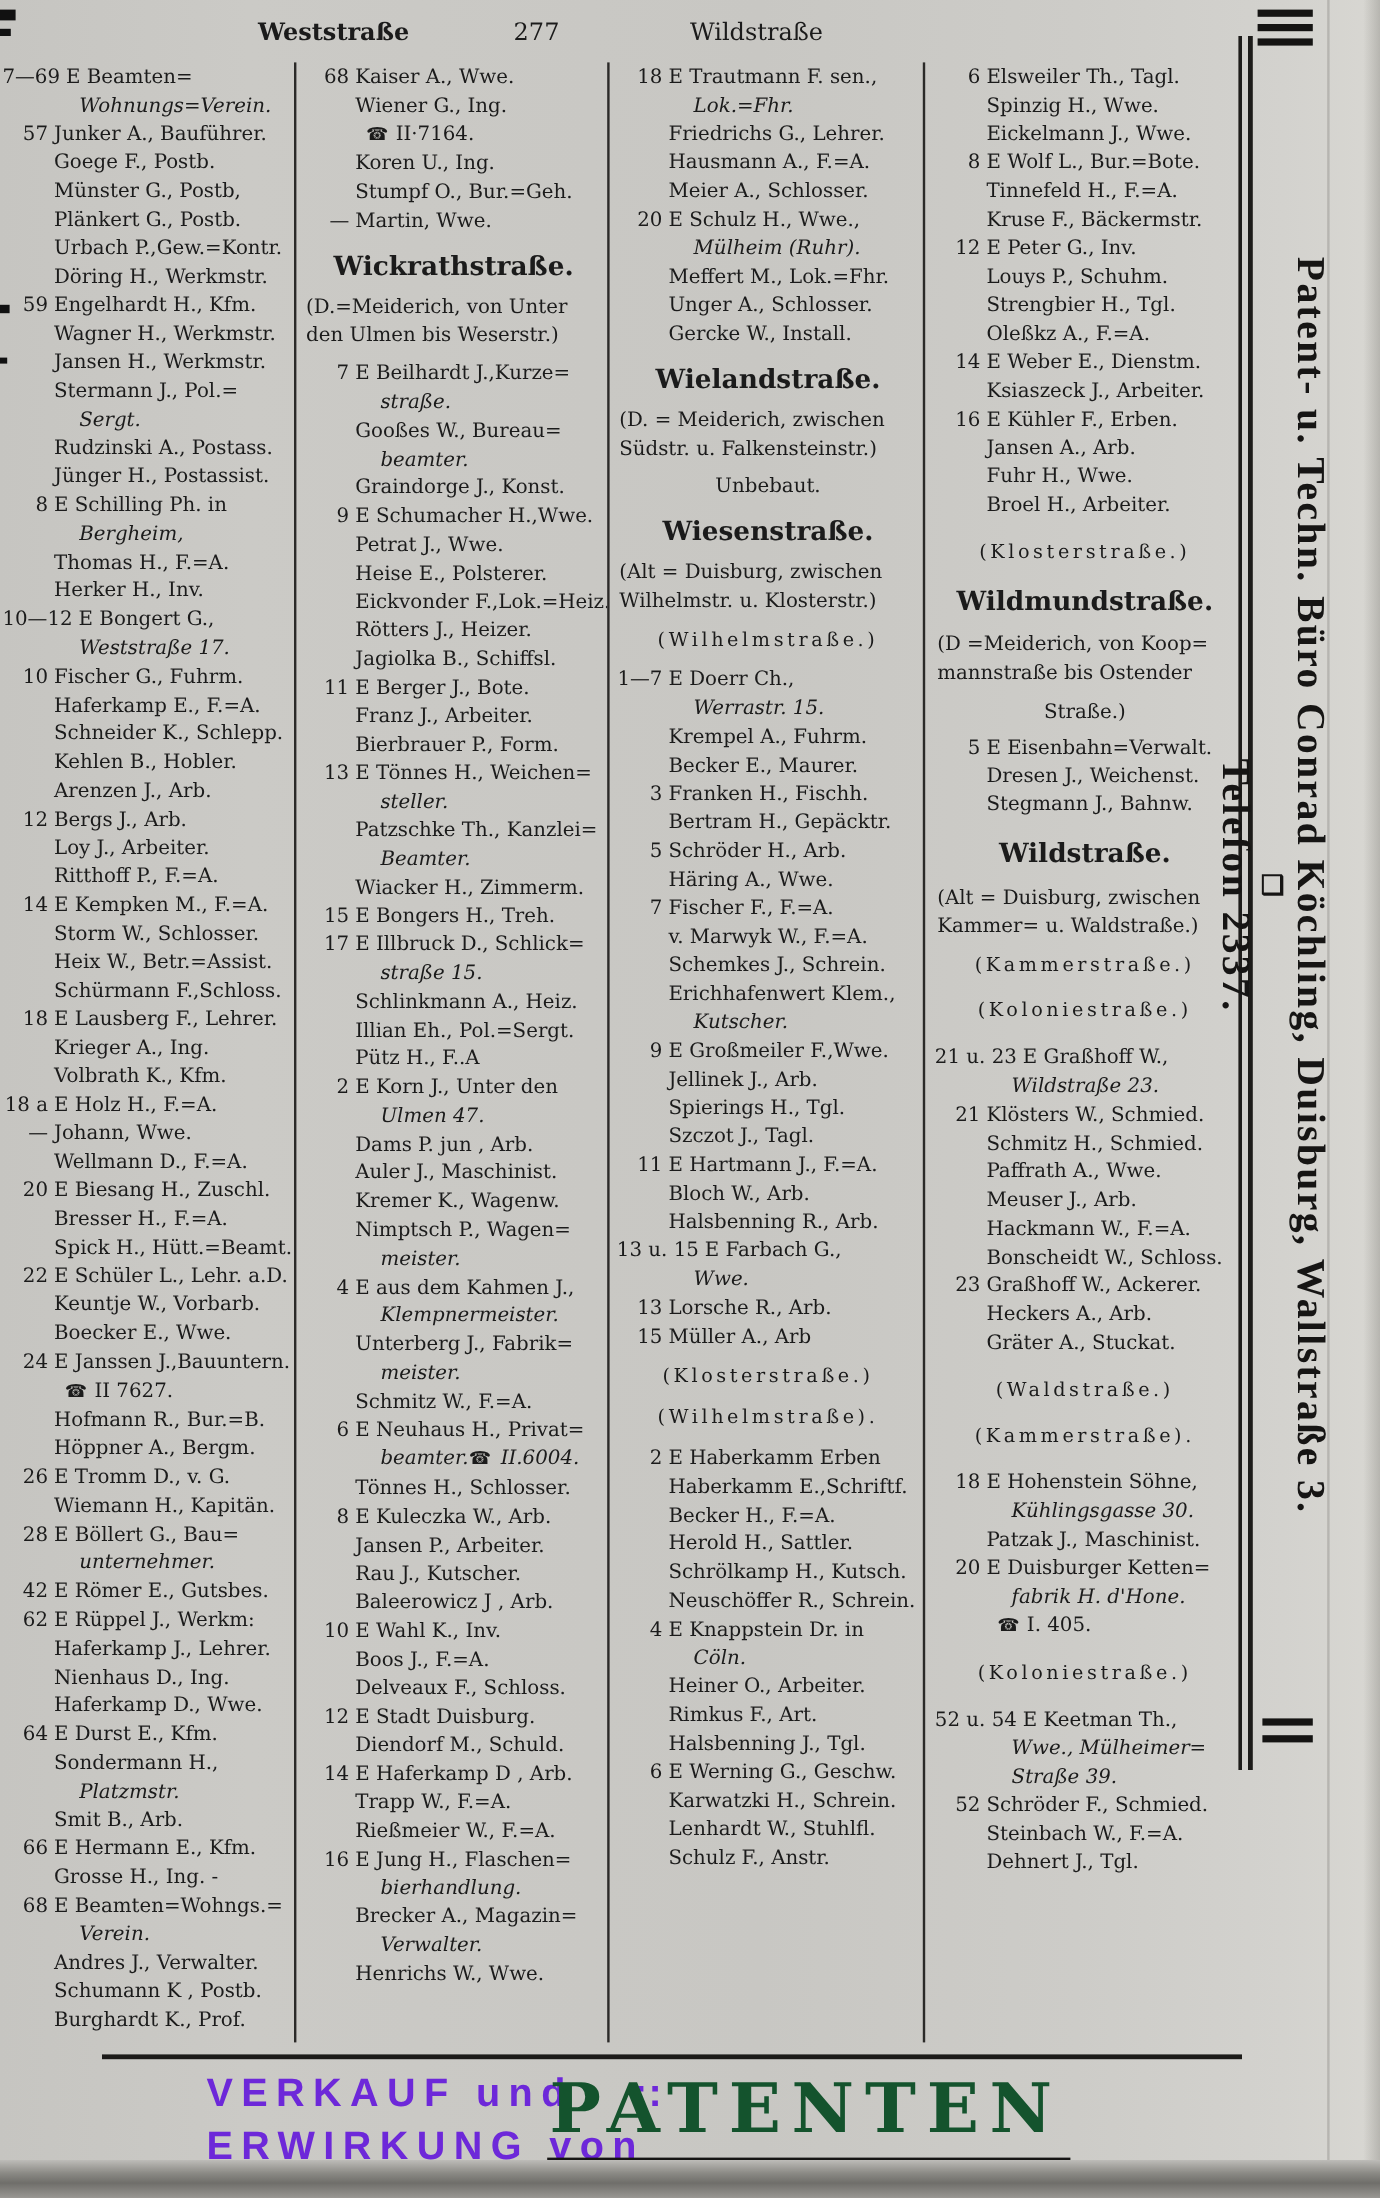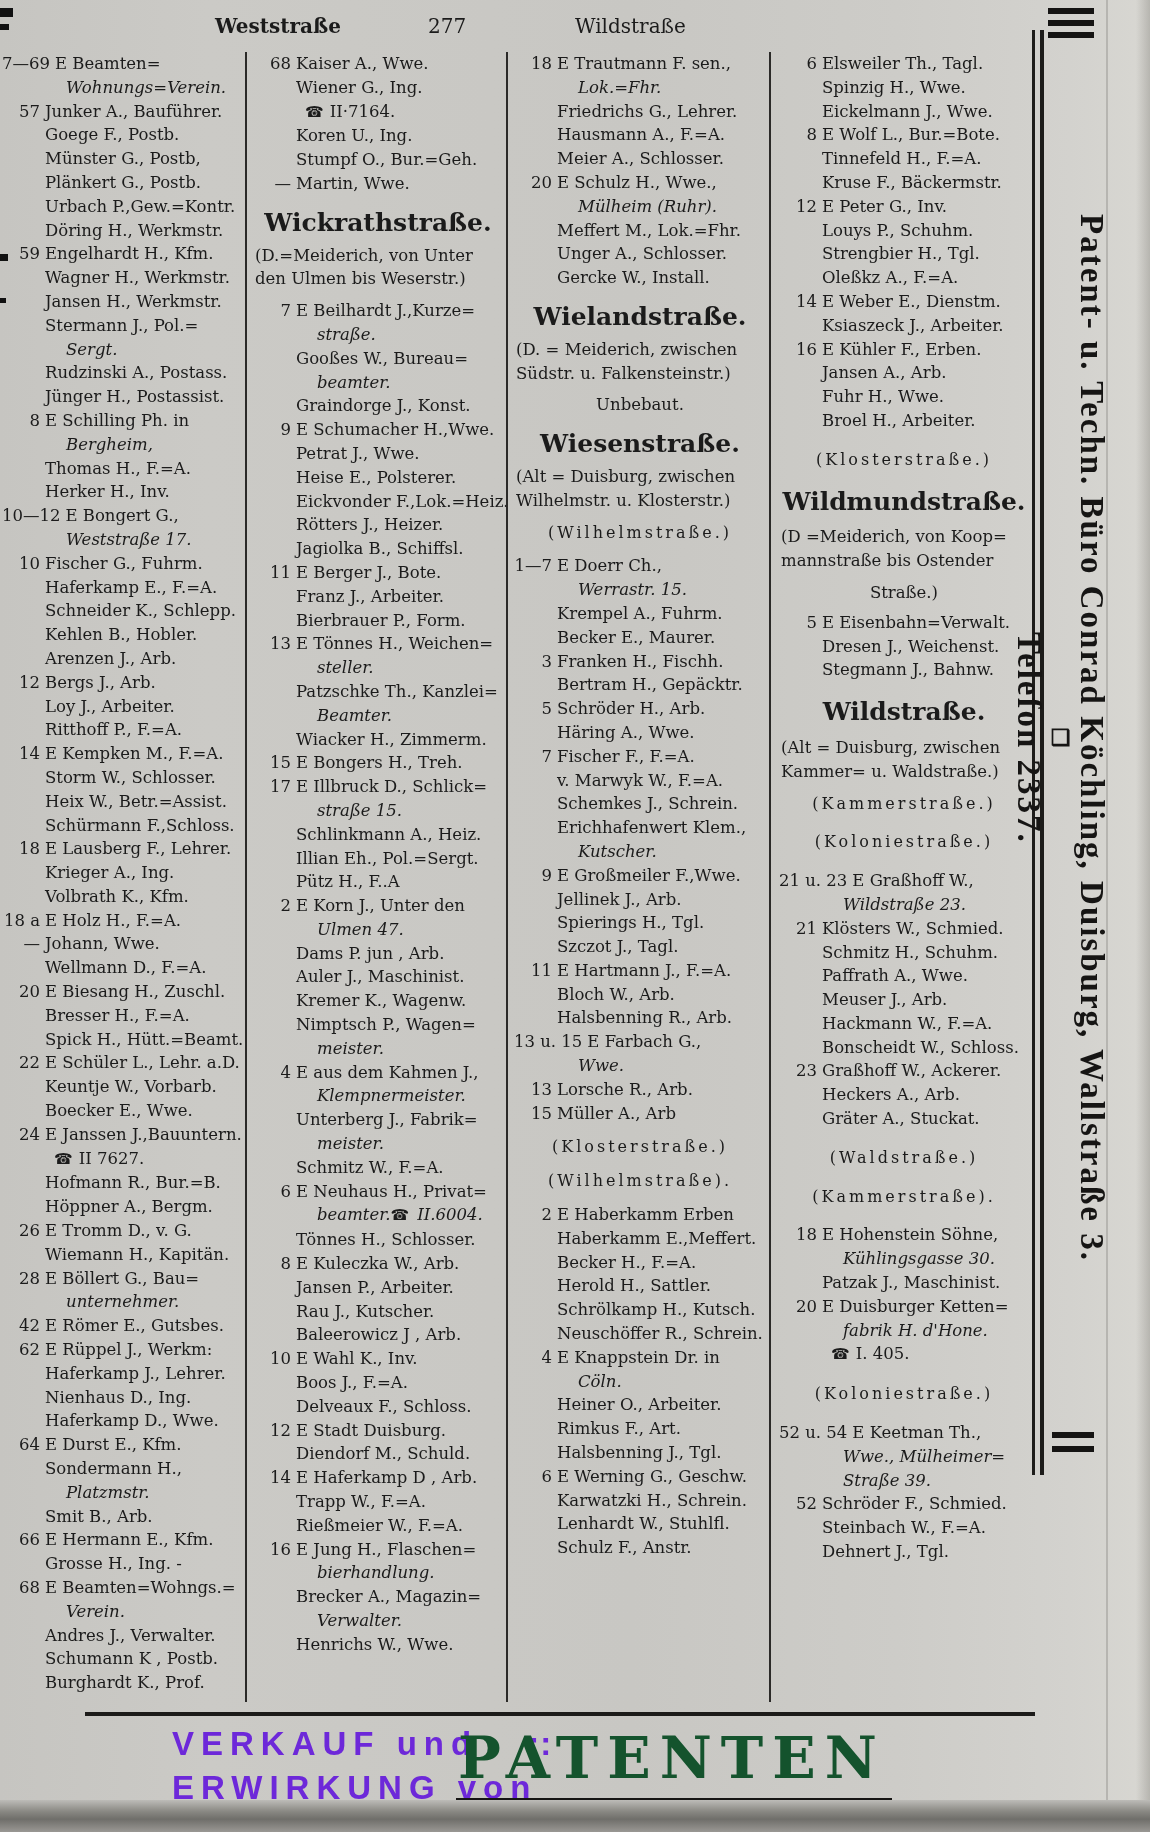--- a/index.html
+++ b/index.html
@@ -17,21 +17,21 @@
   .col.c1{width:243px;padding-left:2px;}
   .col.c2{width:250px;border-left:2px solid #2b2a28;padding:0 3px 0 6px;}
   .col.c3{width:252px;border-left:2px solid #2b2a28;padding:0 3px 0 6px;}
   .col.c4{width:250px;border-left:2px solid #2b2a28;padding:0 3px 0 8px;}
   .ln{display:flex;align-items:baseline;white-space:nowrap;}
   .num{display:inline-block;min-width:38px;text-align:right;padding-right:5px;flex:none;}
   .k-i{padding-left:64px;font-style:italic;}
   .k-n{padding-left:2px;}
   .k-c{justify-content:center;margin:6px 0;}
   .k-s{justify-content:center;letter-spacing:3px;margin:10px 0;font-size:16px;}
-  .k-h{justify-content:center;font-weight:bold;font-size:25px;margin:15px 0 9px;}
+  .k-h{justify-content:center;font-weight:bold;font-size:22px;margin:15px 0 9px;}
   .k-p{padding-left:52px;}
   .ln.k-n + .ln:not(.k-n){margin-top:8px;}
   .c4 .k-s{margin:15px 0;}
   .c4 .k-h{margin:18px 0 12px;}
   .c3 .k-c{margin:14px 0;}
   .phone-icon{font-family:"DejaVu Sans",sans-serif;font-size:15px;margin:0 6px 0 0;flex:none;}
   .tel{margin-left:2px;}
   
   .ad-rule-a{position:absolute;left:1032px;top:30px;width:3px;height:1445px;background:#1d1c1a;}
   .ad-rule-b{position:absolute;left:1040px;top:30px;width:4px;height:1445px;background:#1d1c1a;}
@@ -761,21 +761,21 @@
       </div>
       <div class="ln k-s">
         <span class="txt">(Wilhelmstraße).</span>
       </div>
       <div class="ln k-e">
         <span class="num">2</span>
         <span class="txt">E Haberkamm Erben</span>
       </div>
       <div class="ln k-e">
         <span class="num"></span>
-        <span class="txt">Haberkamm E.,Meffert.</span>
+        <span class="txt">Haberkamm E.,Schriftf.</span>
       </div>
       <div class="ln k-e">
         <span class="num"></span>
         <span class="txt">Becker H., F.=A.</span>
       </div>
       <div class="ln k-e">
         <span class="num"></span>
         <span class="txt">Herold H., Sattler.</span>
       </div>
       <div class="ln k-e">
@@ -935,21 +935,21 @@
       </div>
       <div class="ln k-i">
         <span class="txt">Wildstraße 23.</span>
       </div>
       <div class="ln k-e">
         <span class="num">21</span>
         <span class="txt">Klösters W., Schmied.</span>
       </div>
       <div class="ln k-e">
         <span class="num"></span>
-        <span class="txt">Schmitz H., Schuhm.</span>
+        <span class="txt">Schmitz H., Schmied.</span>
       </div>
       <div class="ln k-e">
         <span class="num"></span>
         <span class="txt">Paffrath A., Wwe.</span>
       </div>
       <div class="ln k-e">
         <span class="num"></span>
         <span class="txt">Meuser J., Arb.</span>
       </div>
       <div class="ln k-e">

